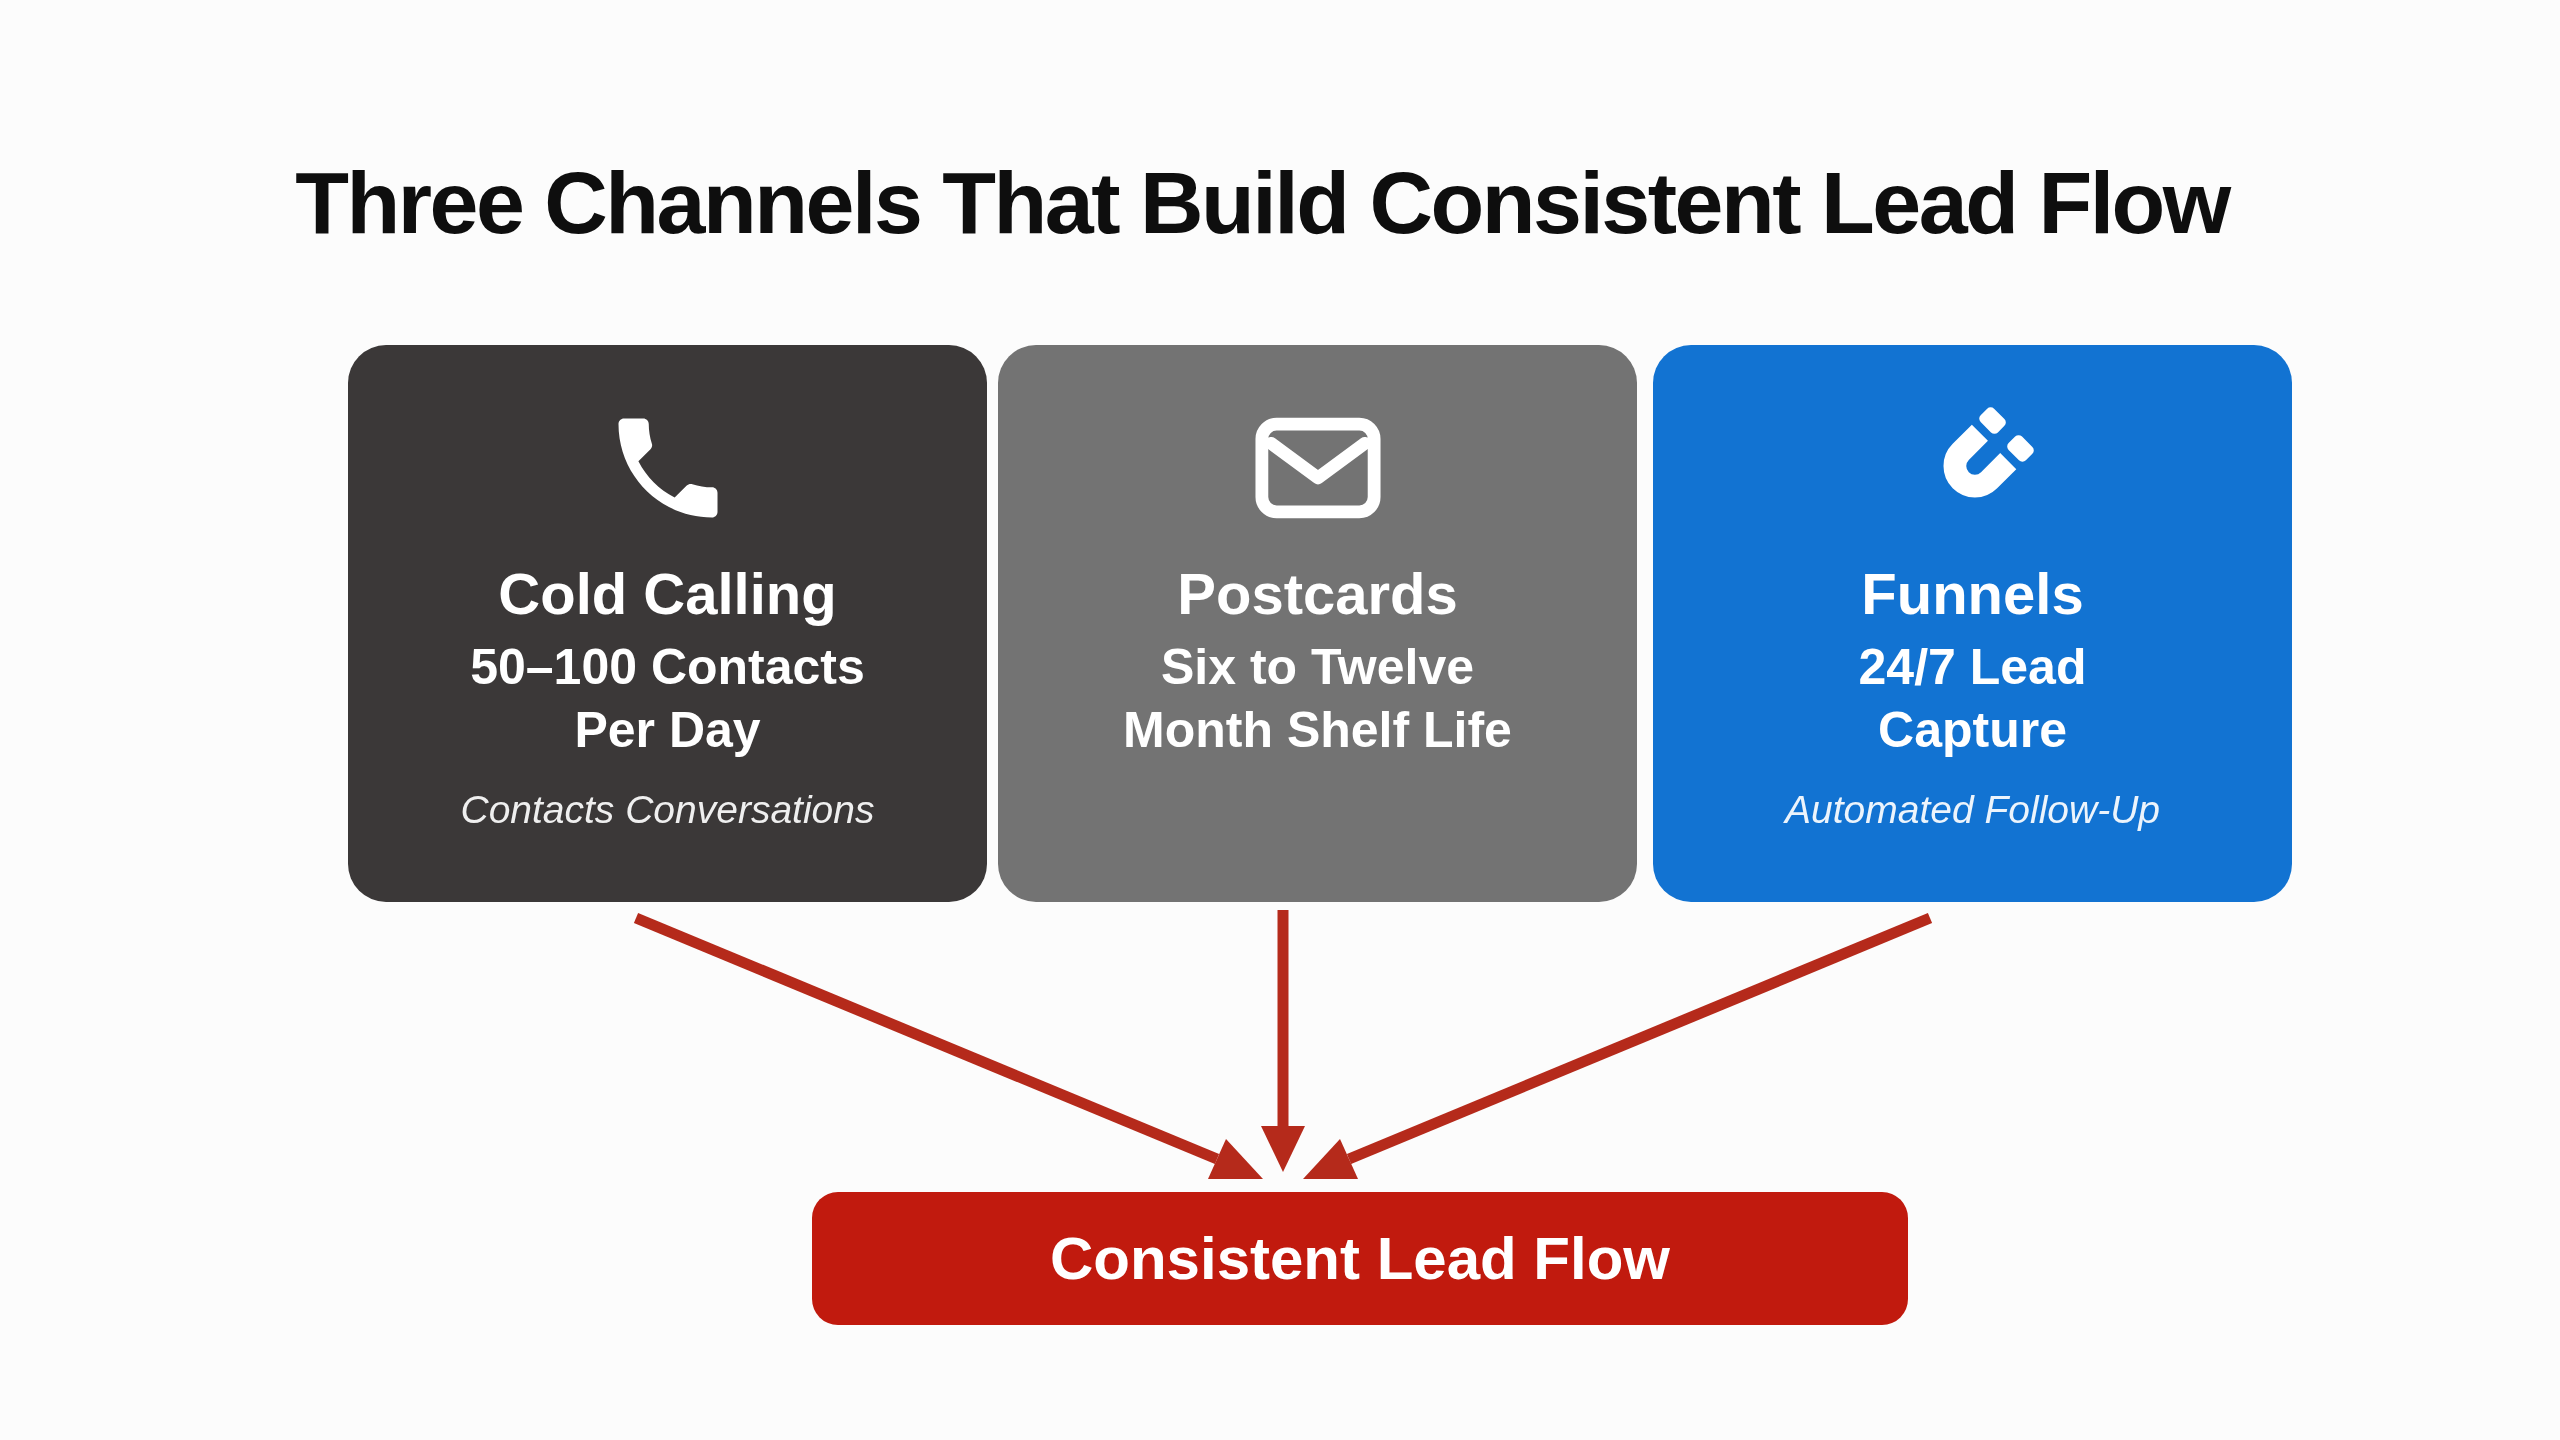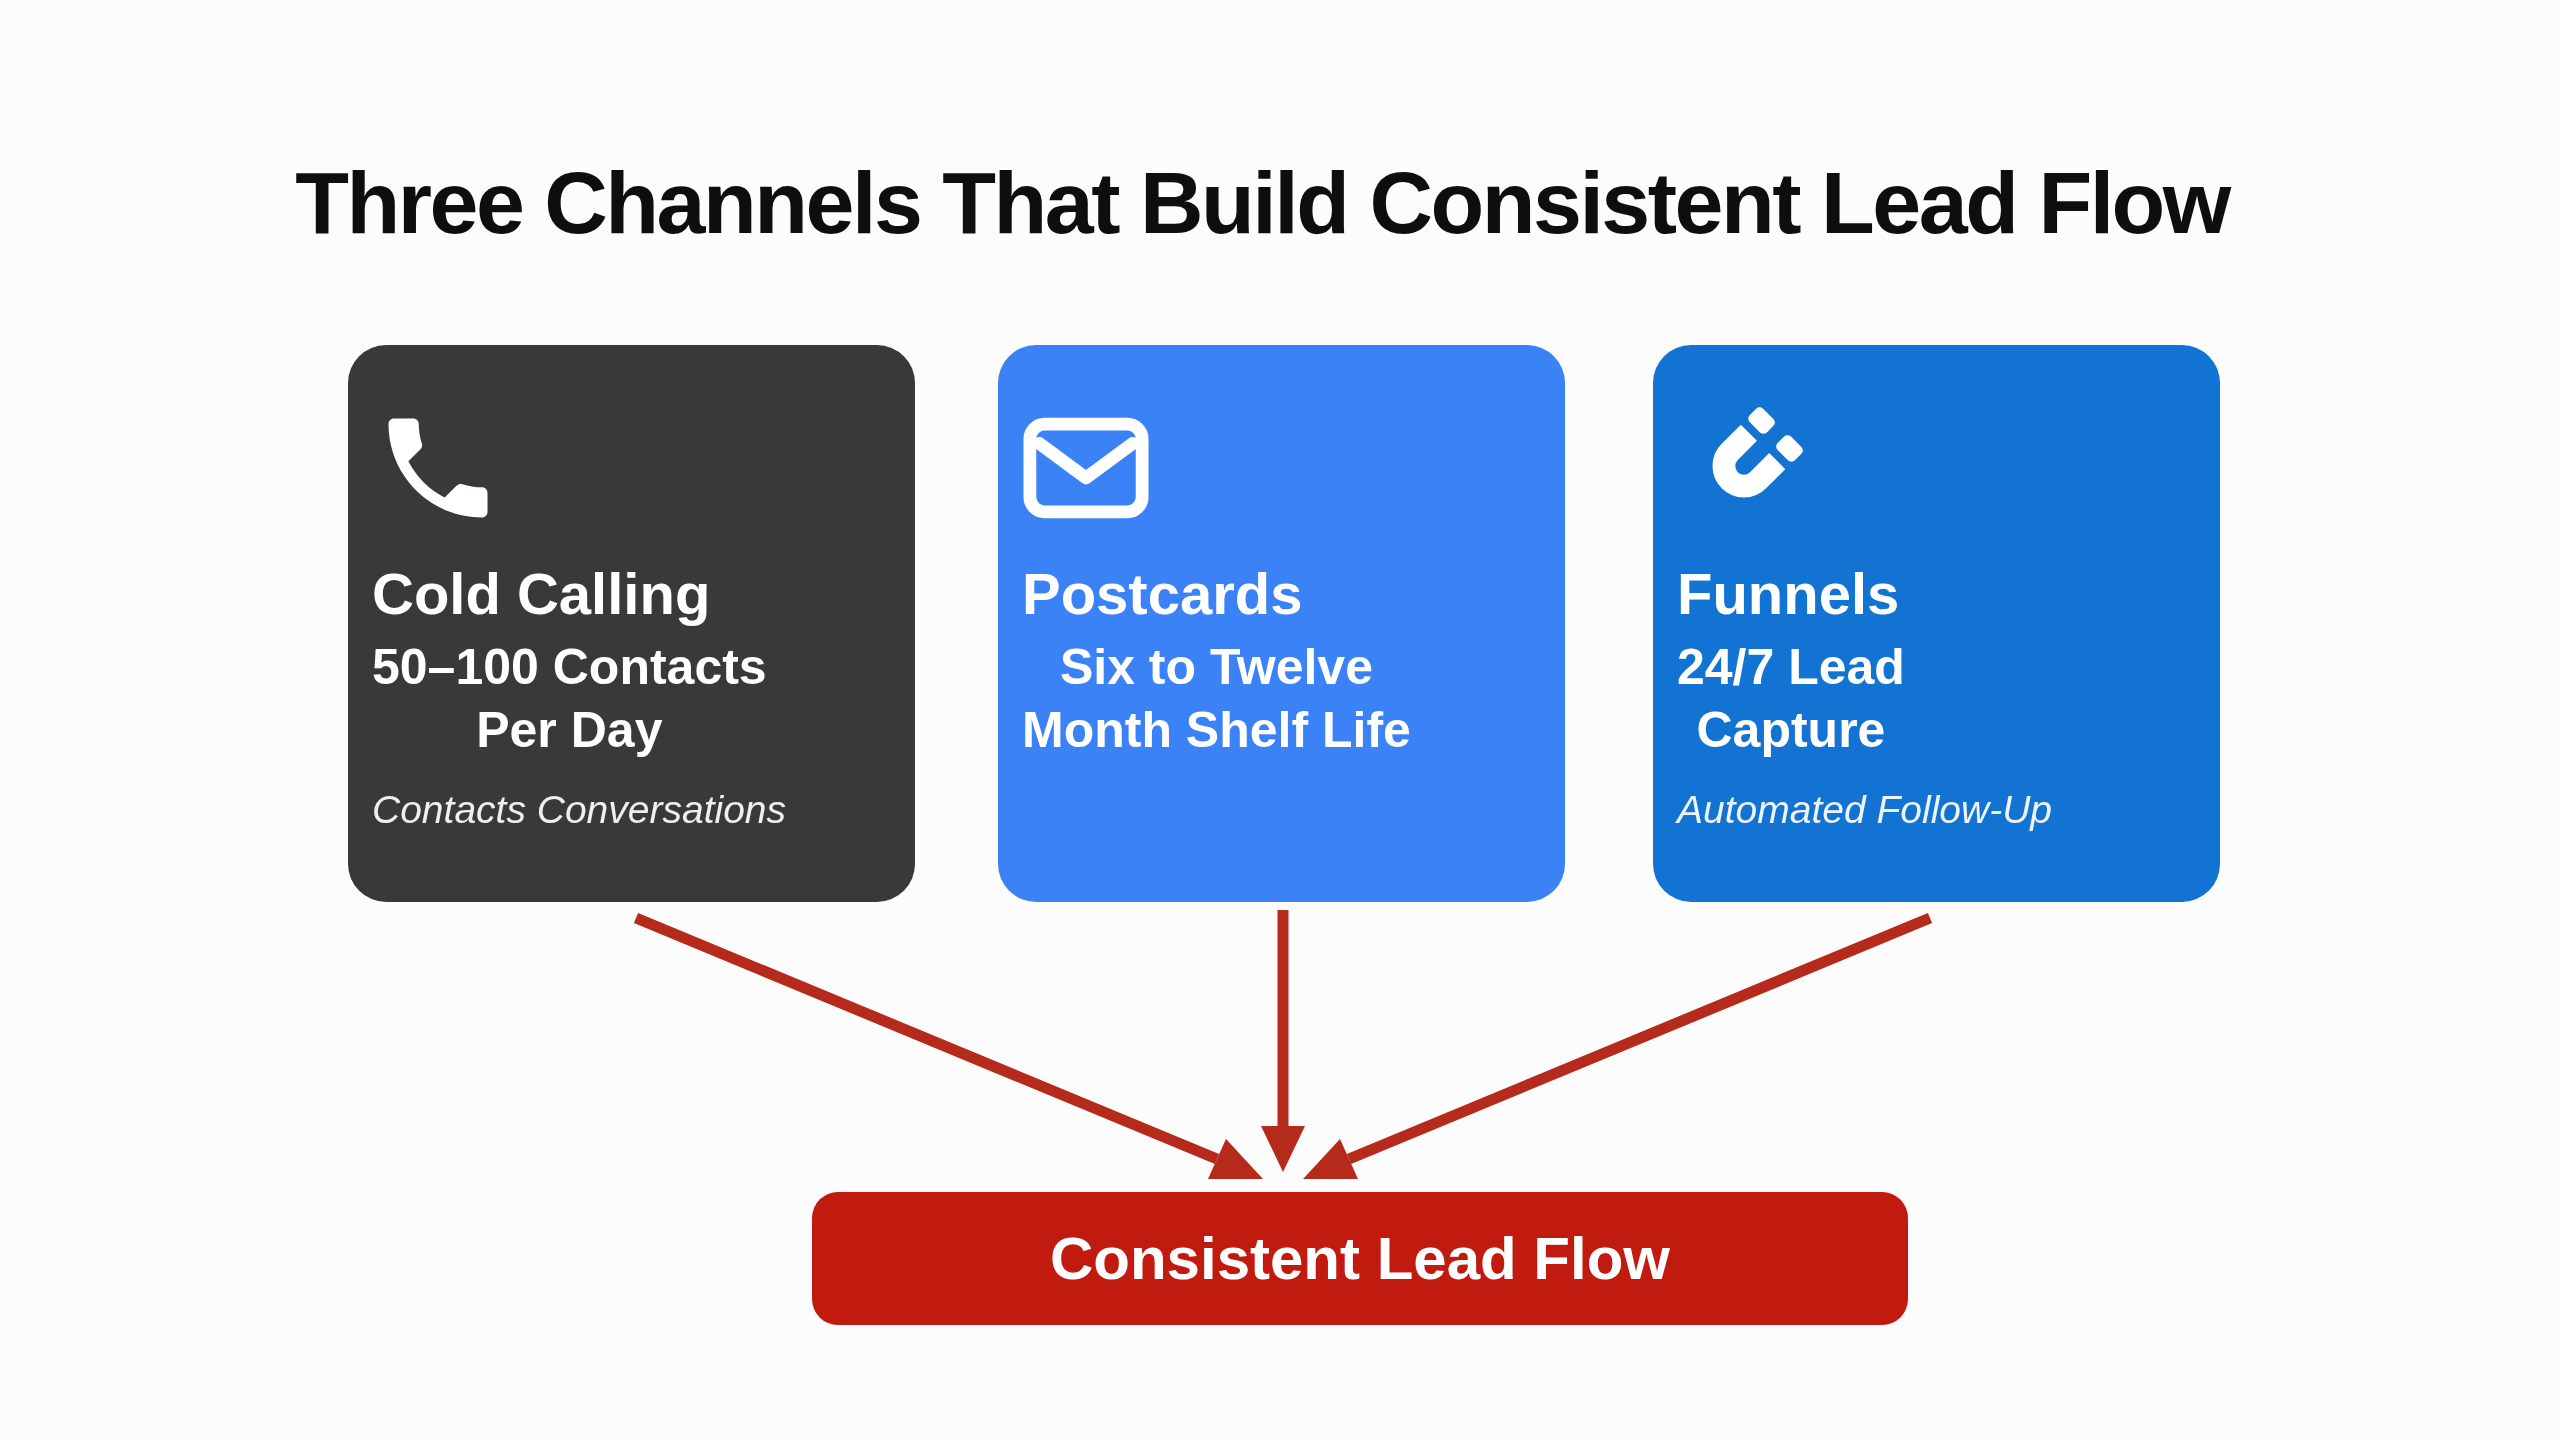--- a/index.html
+++ b/index.html
@@ -18,32 +18,32 @@
     text-align: center;
     font-size: 88px;
     font-weight: 700;
     letter-spacing: -2.5px;
     color: #0e0e0e;
     white-space: nowrap;
   }
   .card {
     position: absolute;
     top: 345px;
-    width: 567px;
+    width: 639px;
     height: 557px;
     border-radius: 38px;
     display: flex;
     flex-direction: column;
-    align-items: flex-start;
+    align-items: center;
     padding: 38px 24px 0 24px;
     text-align: center;
     color: #ffffff;
   }
   .card.c1 { left: 348px;  background: #3b3838; }
-  .card.c2 { left: 998px;  background: #3b82f6; }
+  .card.c2 { left: 998px;  background: #737373; }
   .card.c3 { left: 1653px; background: #1273d2; }
   .card .icon-wrap {
     height: 170px;
     display: flex;
     align-items: center;
     justify-content: center;
   }
   .card .icon-wrap svg { overflow: visible; display: block; }
   .card h2 {
     margin-top: 8px;

